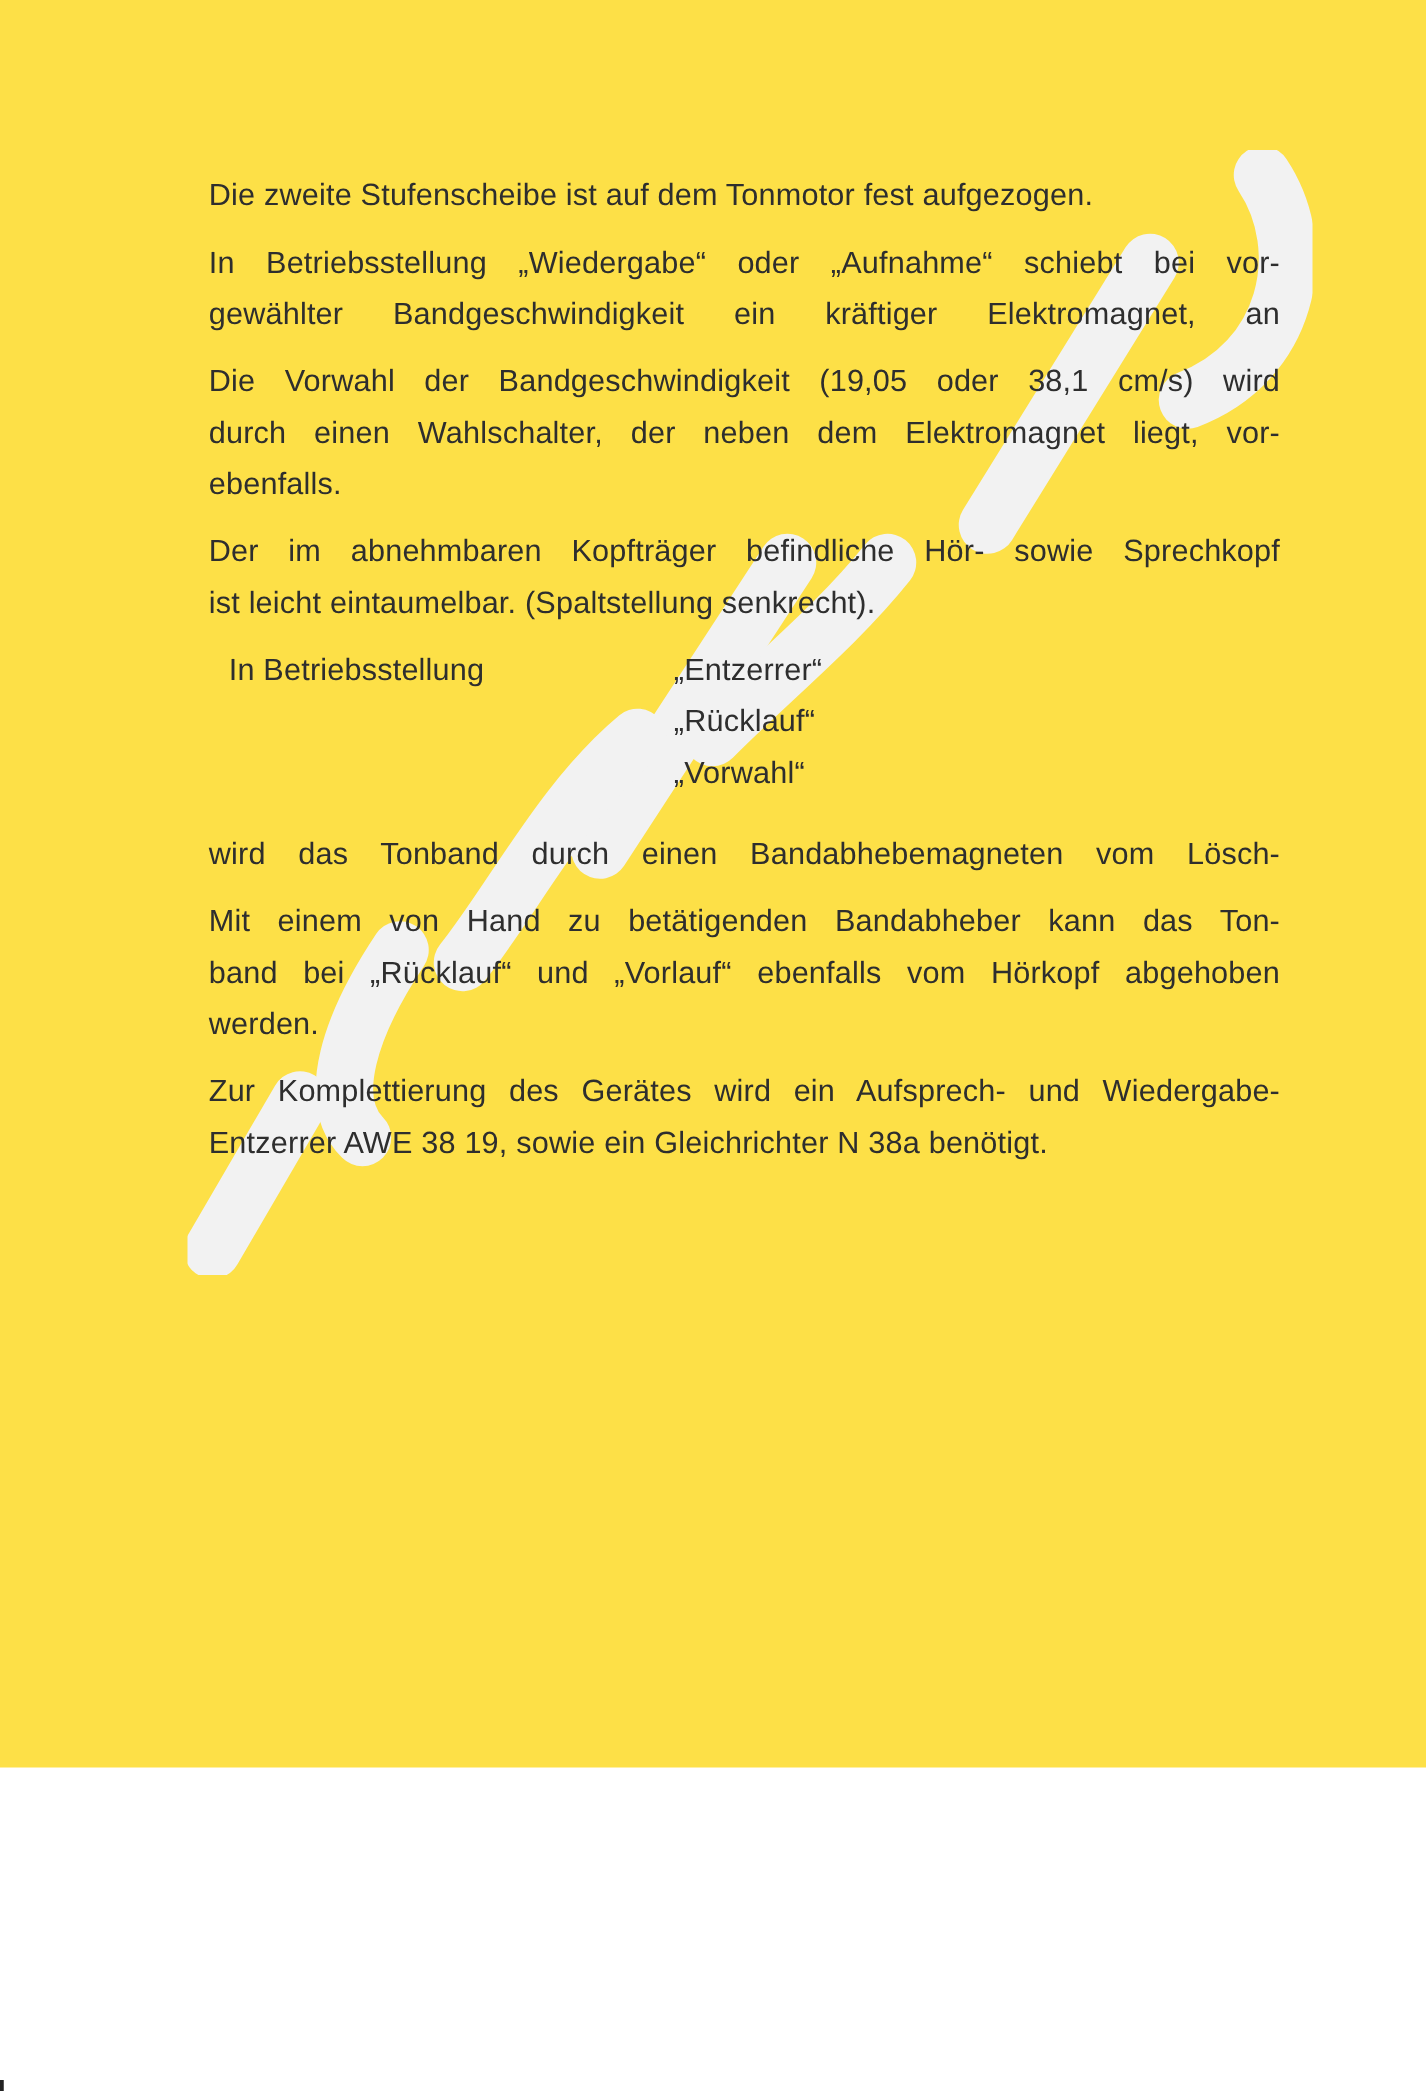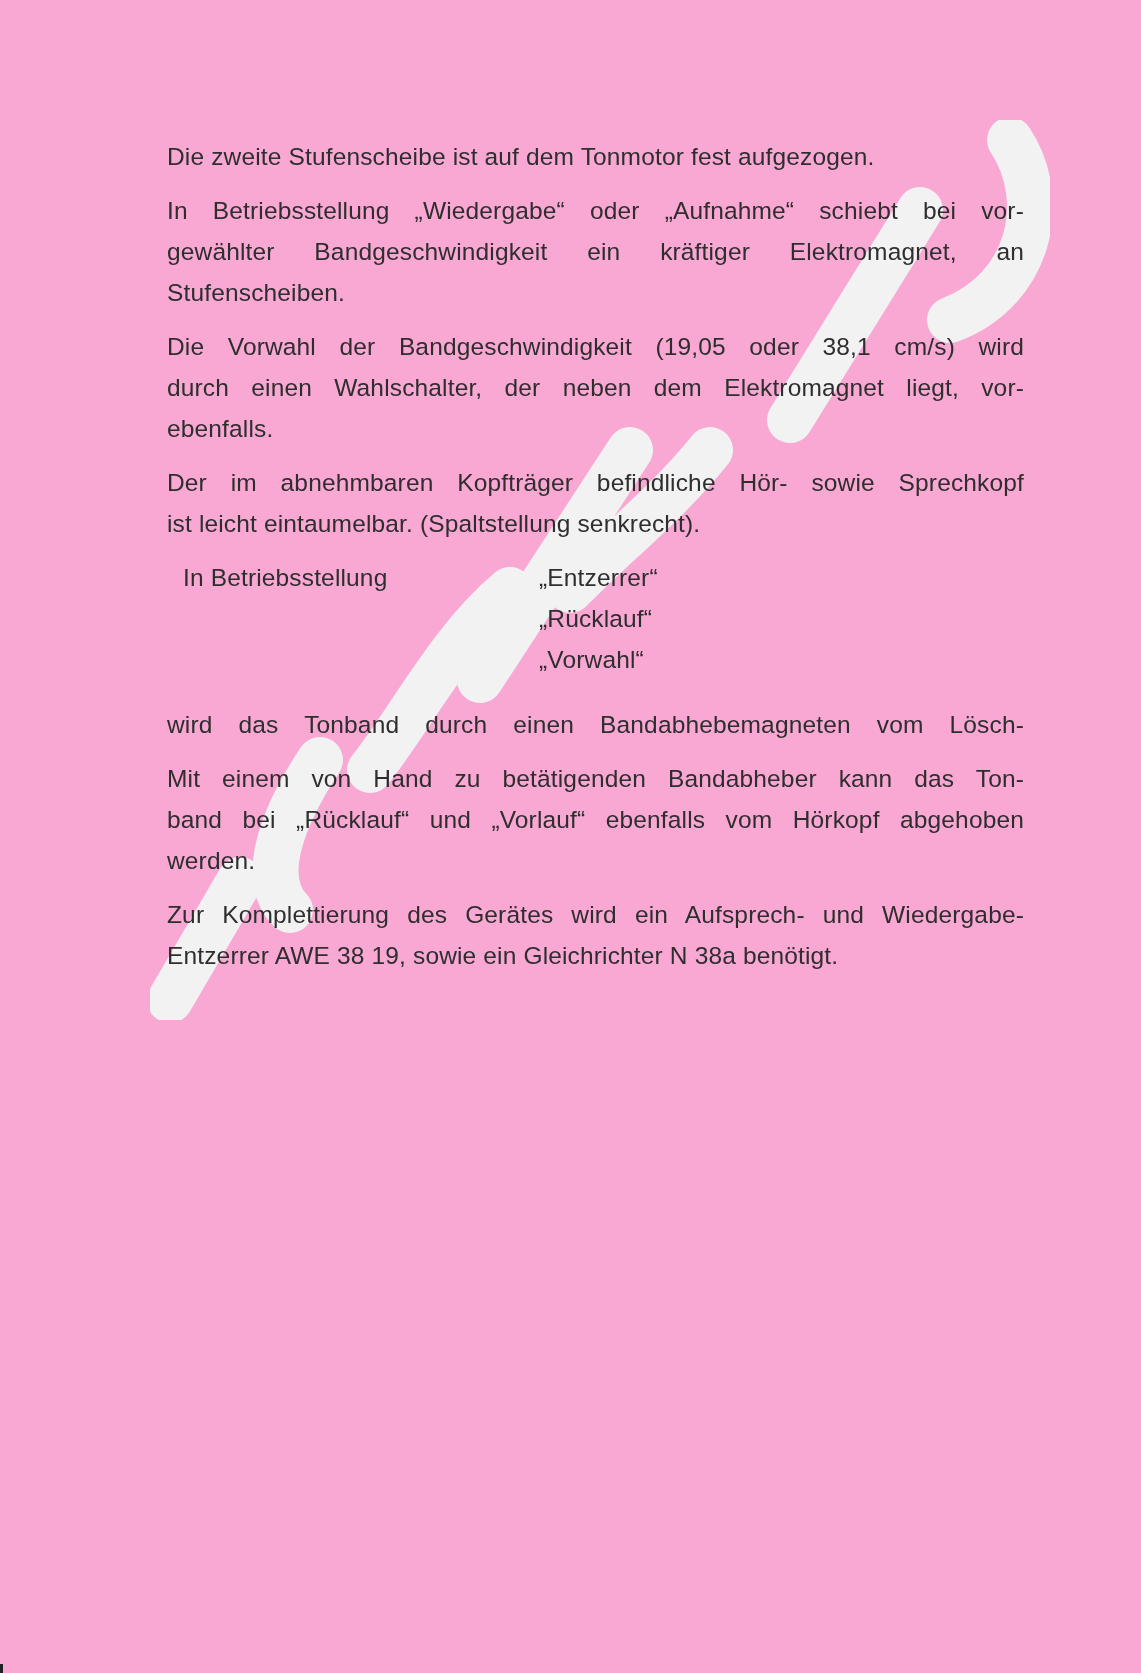--- a/index.html
+++ b/index.html
@@ -12,22 +12,22 @@
       height: 1673px;
       position: relative;
       overflow: hidden;
       font-family: "Liberation Sans", "DejaVu Sans", sans-serif;
       color: #2e2e2e;
     }
     .page {
       position: absolute;
       left: 0; top: 0;
       width: 1141px;
-      height: 1673px;
-      background: #f9a8d4;
+      height: 1414px;
+      background: #fde047;
     }
     
     .watermark {
       position: absolute;
       left: 150px;
       top: 120px;
       width: 900px;
       height: 900px;
       pointer-events: none;
     }
@@ -114,21 +114,20 @@
 
   <div class="text-block">
 
     <p class="para">
       <span class="line last">Die zweite Stufenscheibe ist auf dem Tonmotor fest aufgezogen.</span>
     </p>
 
     <p class="para">
       <span class="line">In Betriebsstellung „Wiedergabe“ oder „Aufnahme“ schiebt bei vor-</span>
       <span class="line">gewählter Bandgeschwindigkeit ein kräftiger Elektromagnet, an</span>
-      <span class="line last">Stufenscheiben.</span>
     </p>
 
     <p class="para">
       <span class="line">Die Vorwahl der Bandgeschwindigkeit (19,05 oder 38,1 cm/s) wird</span>
       <span class="line">durch einen Wahlschalter, der neben dem Elektromagnet liegt, vor-</span>
       <span class="line last">ebenfalls.</span>
     </p>
 
     <p class="para">
       <span class="line">Der im abnehmbaren Kopfträger befindliche Hör- sowie Sprechkopf</span>

